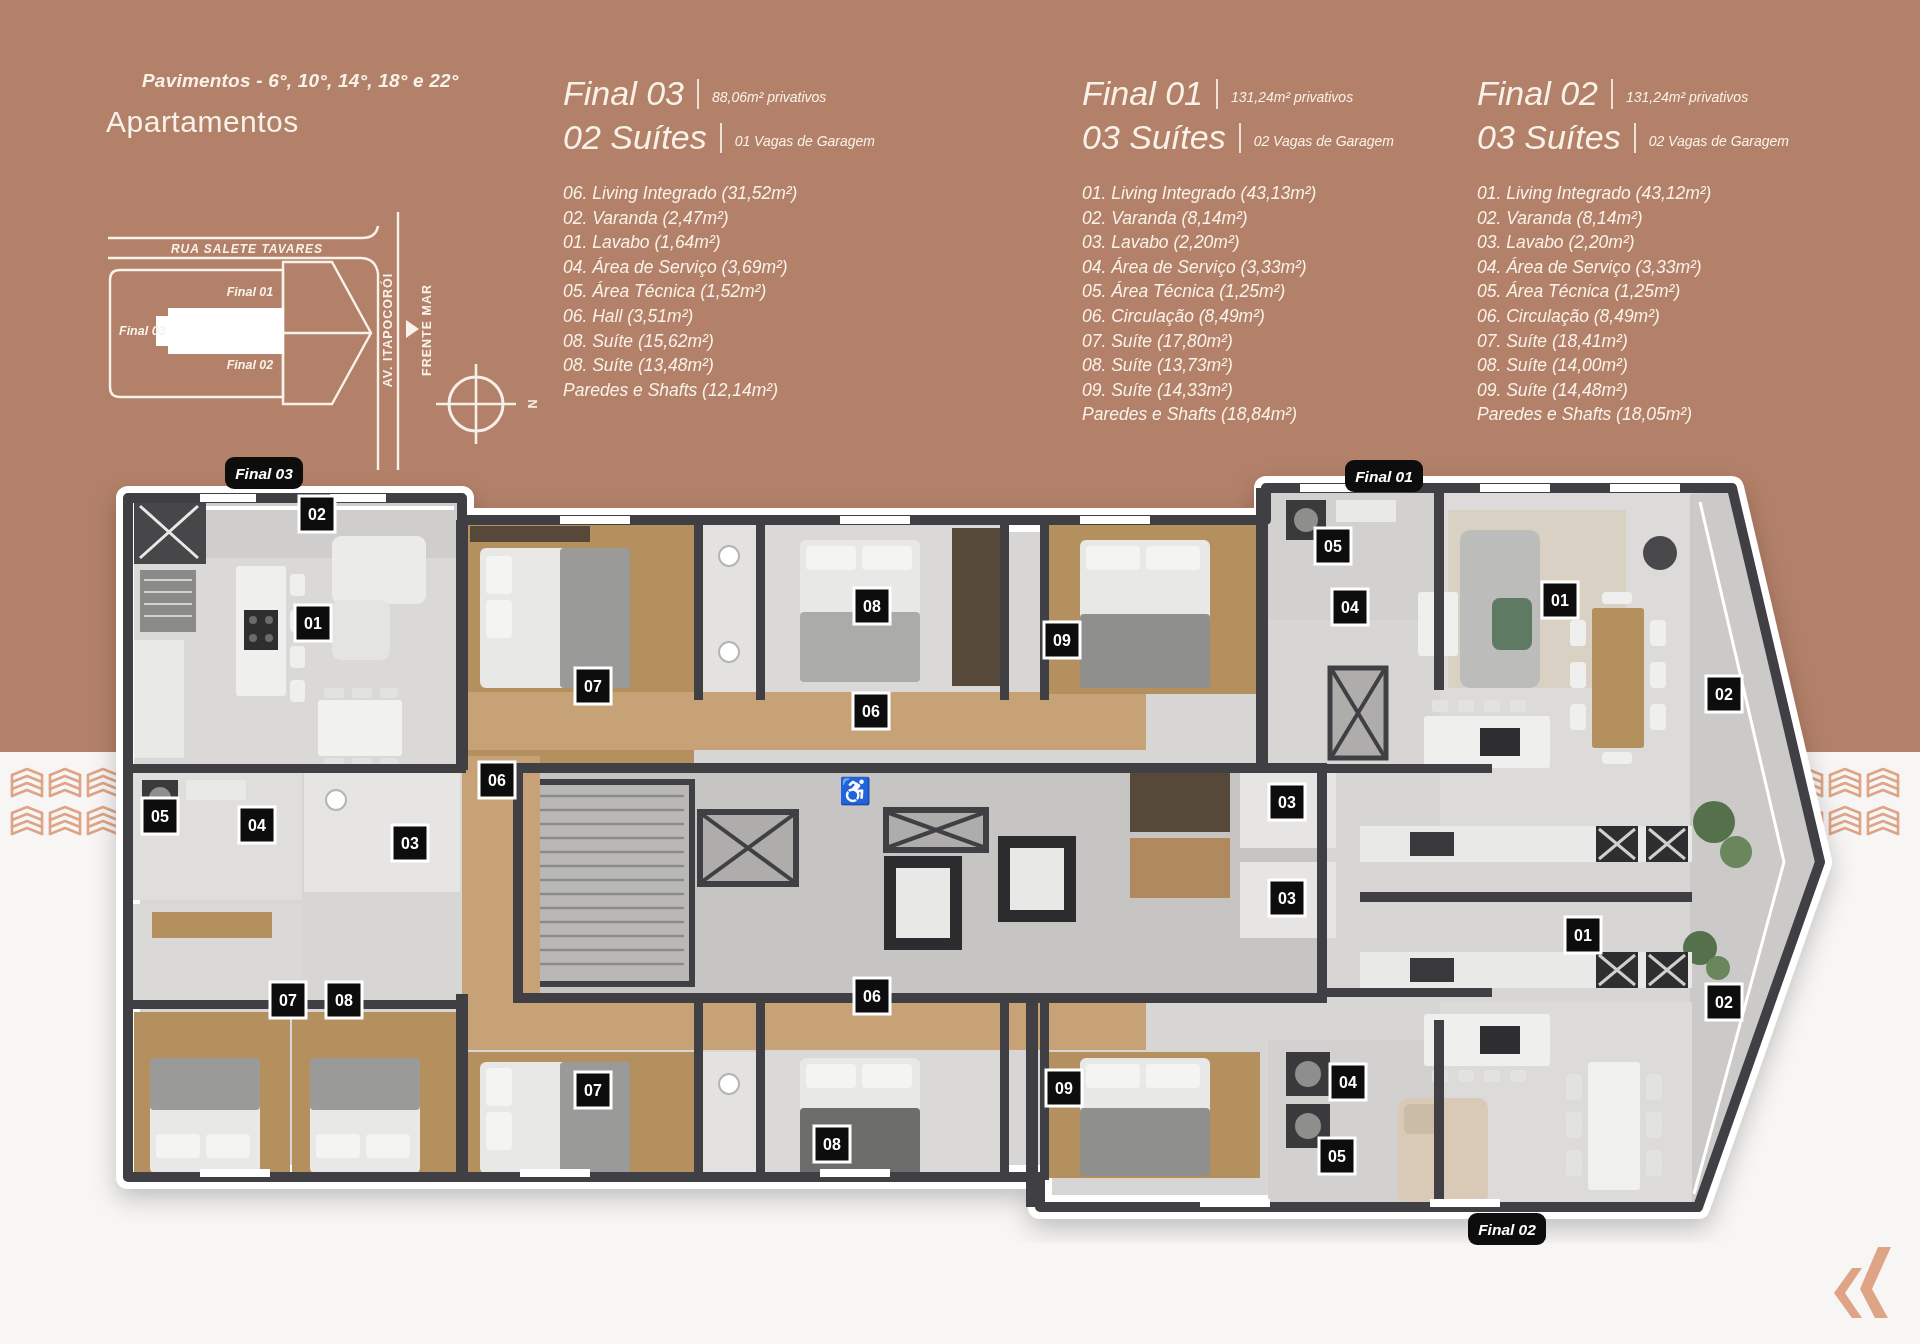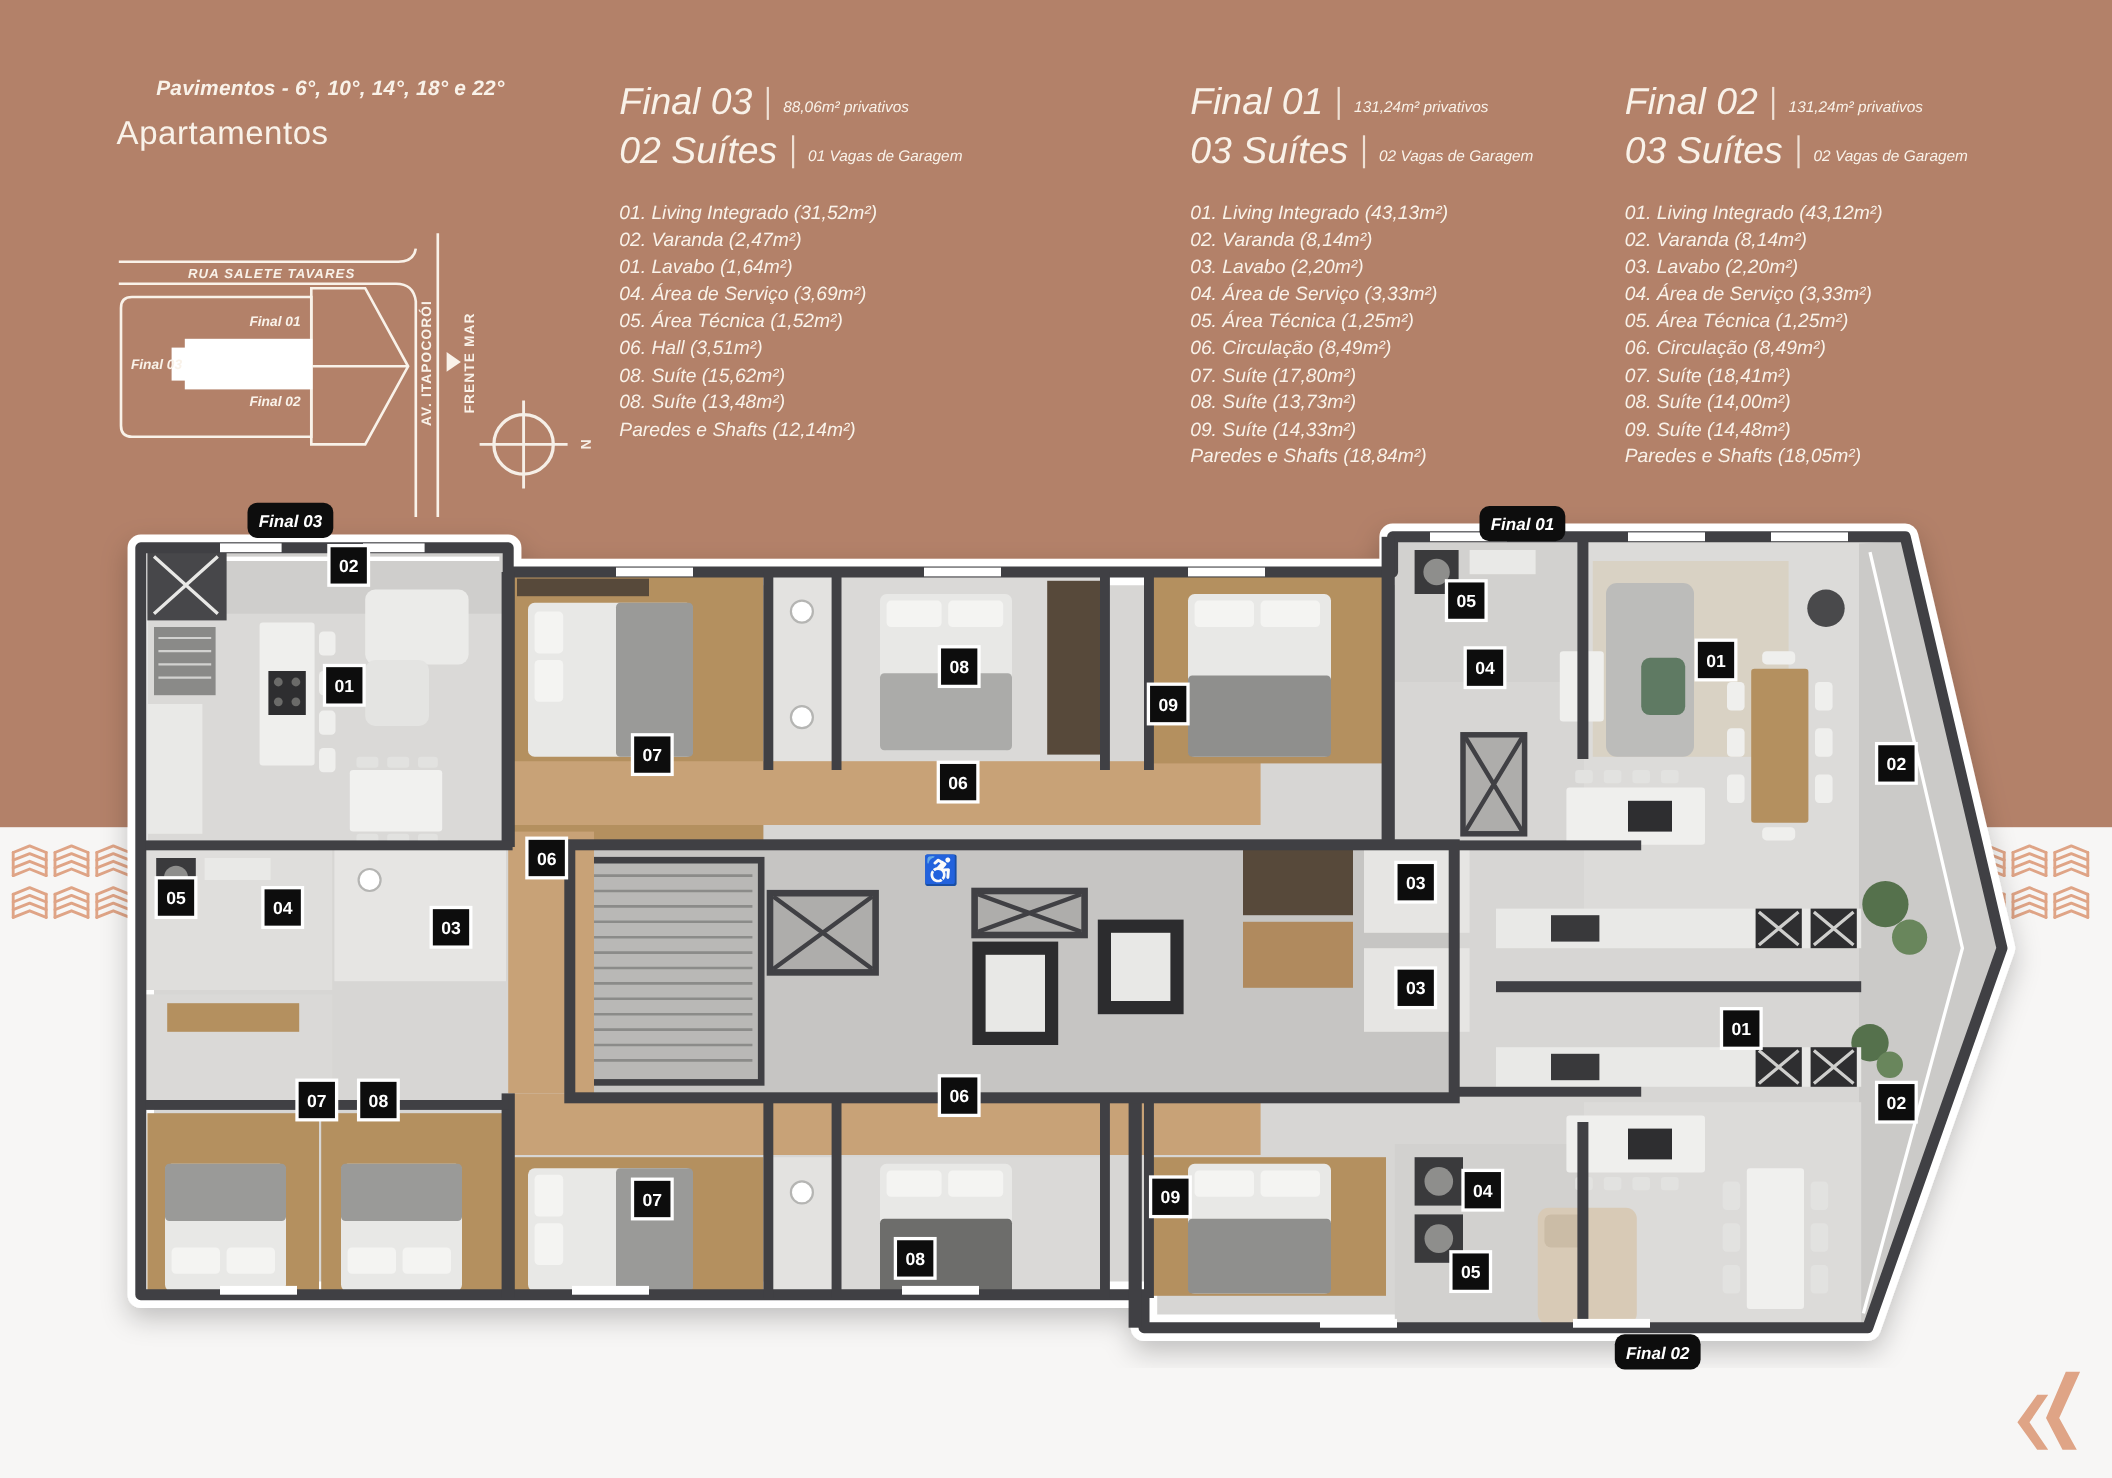--- a/index.html
+++ b/index.html
@@ -504,21 +504,21 @@
       <span class="big">Final 03</span>
       <span class="sep"></span>
       <span class="small">88,06m² privativos</span>
     </div>
     <div class="line">
       <span class="big">02 Suítes</span>
       <span class="sep"></span>
       <span class="small">01 Vagas de Garagem</span>
     </div>
     <ul>
-        <li>01. Living Integrado (31,52m²)</li>
+        <li>06. Living Integrado (31,52m²)</li>
         <li>02. Varanda (2,47m²)</li>
         <li>01. Lavabo (1,64m²)</li>
         <li>04. Área de Serviço (3,69m²)</li>
         <li>05. Área Técnica (1,52m²)</li>
         <li>06. Hall (3,51m²)</li>
         <li>08. Suíte (15,62m²)</li>
         <li>08. Suíte (13,48m²)</li>
         <li>Paredes e Shafts (12,14m²)</li>
       </ul>
   </div>

